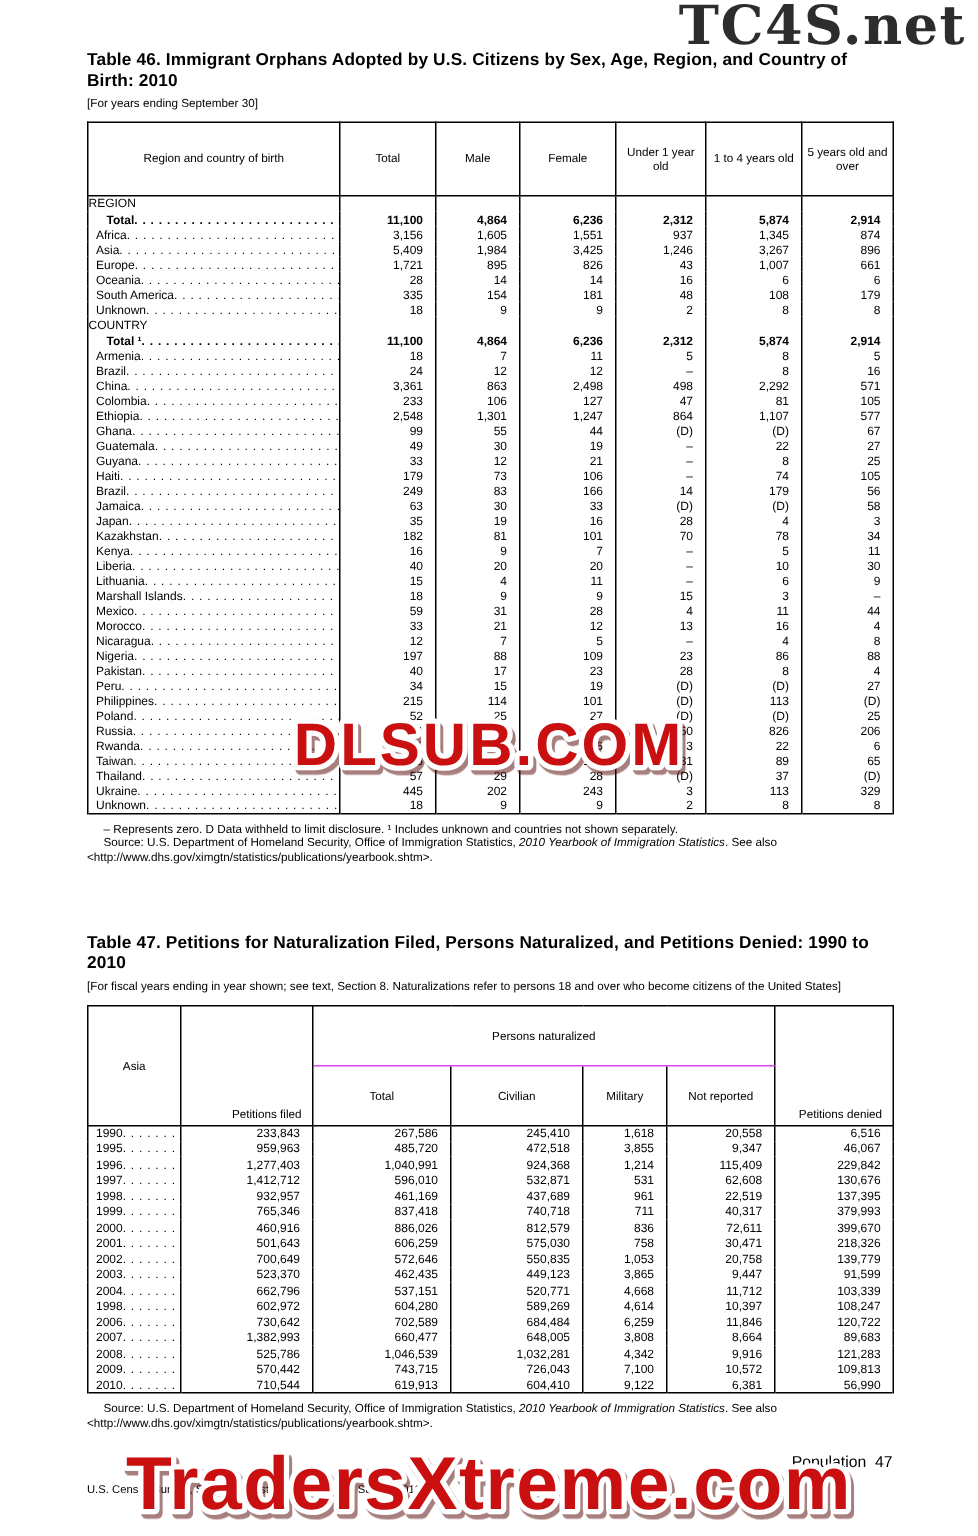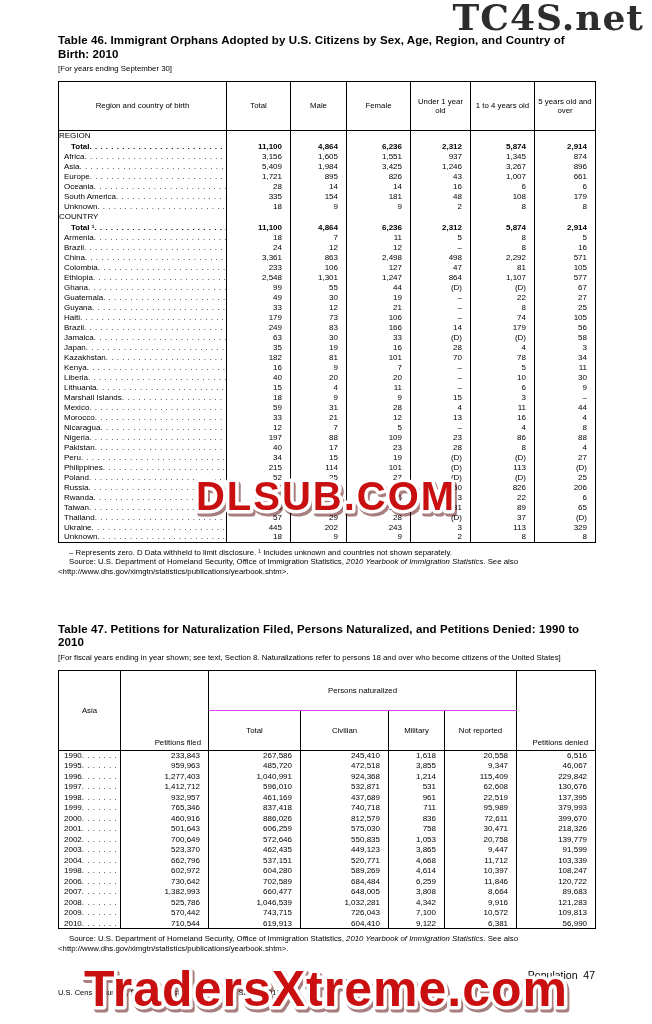--- a/index.html
+++ b/index.html
@@ -763,21 +763,21 @@
           <td class="lbl">
             <div class="lblwrap">
               <span>1999</span>
               <span class="dots"></span>
             </div>
           </td>
           <td class="num">765,346</td>
           <td class="num">837,418</td>
           <td class="num">740,718</td>
           <td class="num">711</td>
-          <td class="num">95,989</td>
+          <td class="num">40,317</td>
           <td class="num">379,993</td>
         </tr>
         <tr class="data">
           <td class="lbl">
             <div class="lblwrap">
               <span>2000</span>
               <span class="dots"></span>
             </div>
           </td>
           <td class="num">460,916</td>

